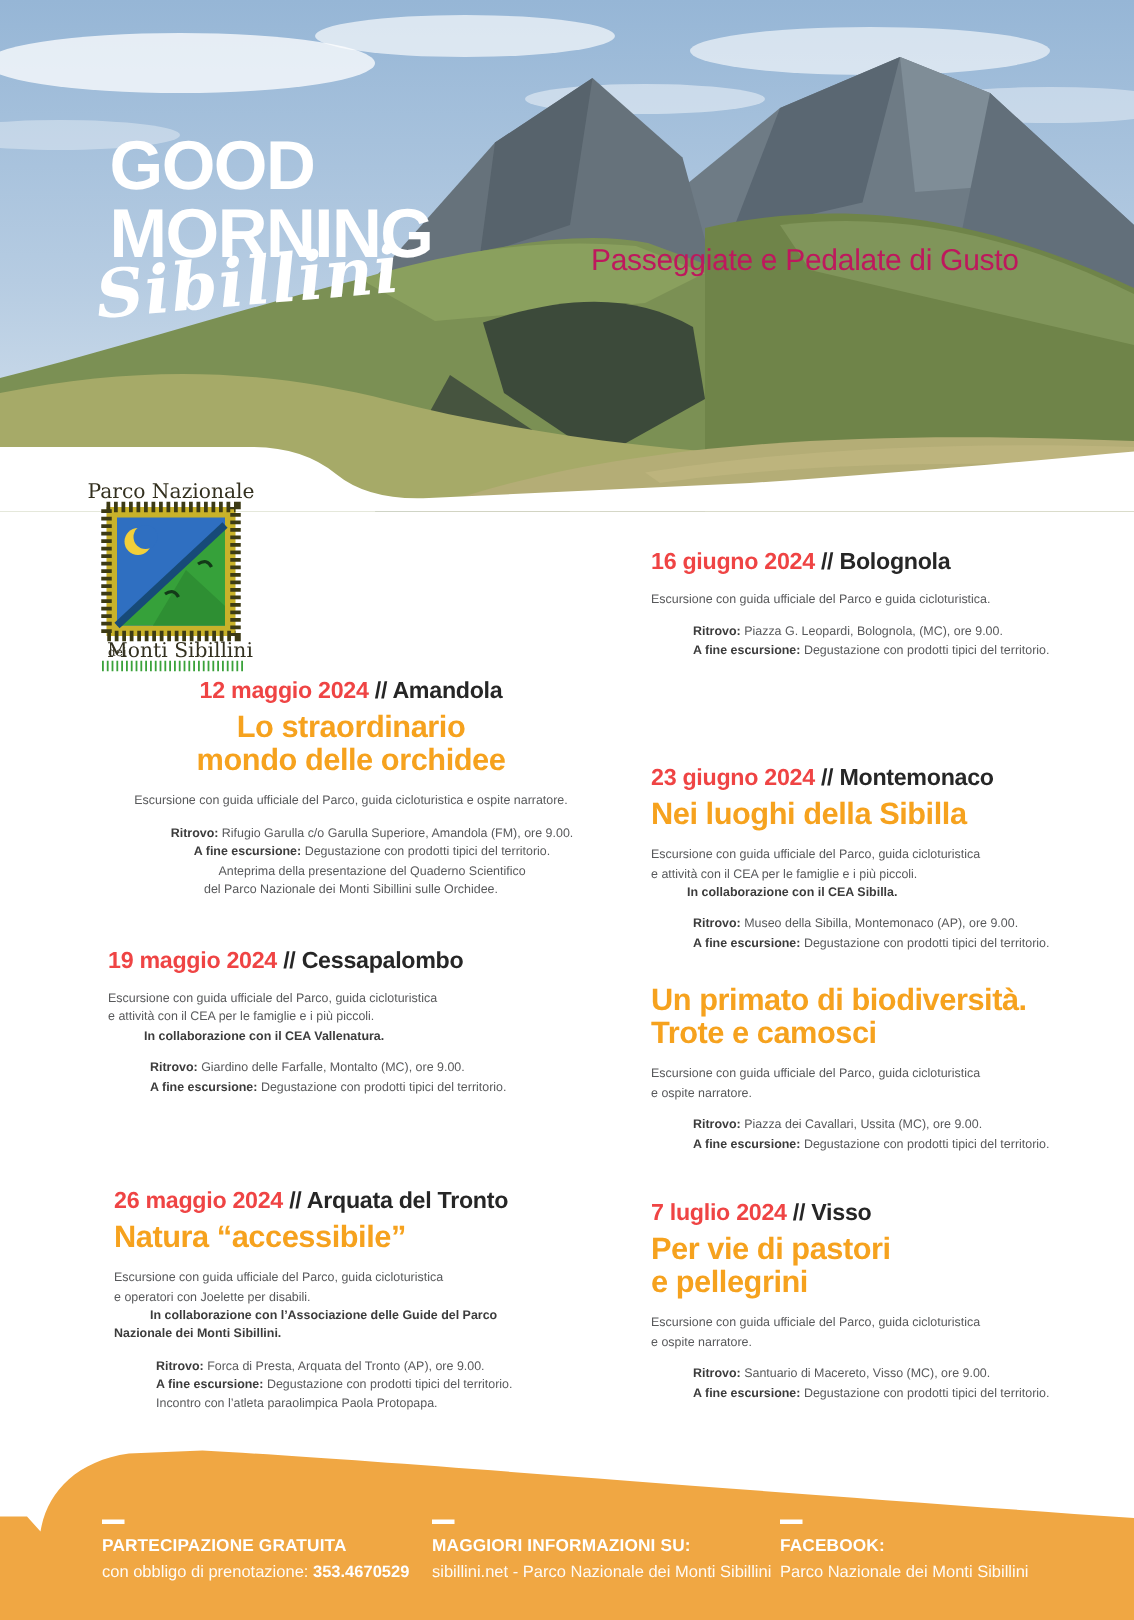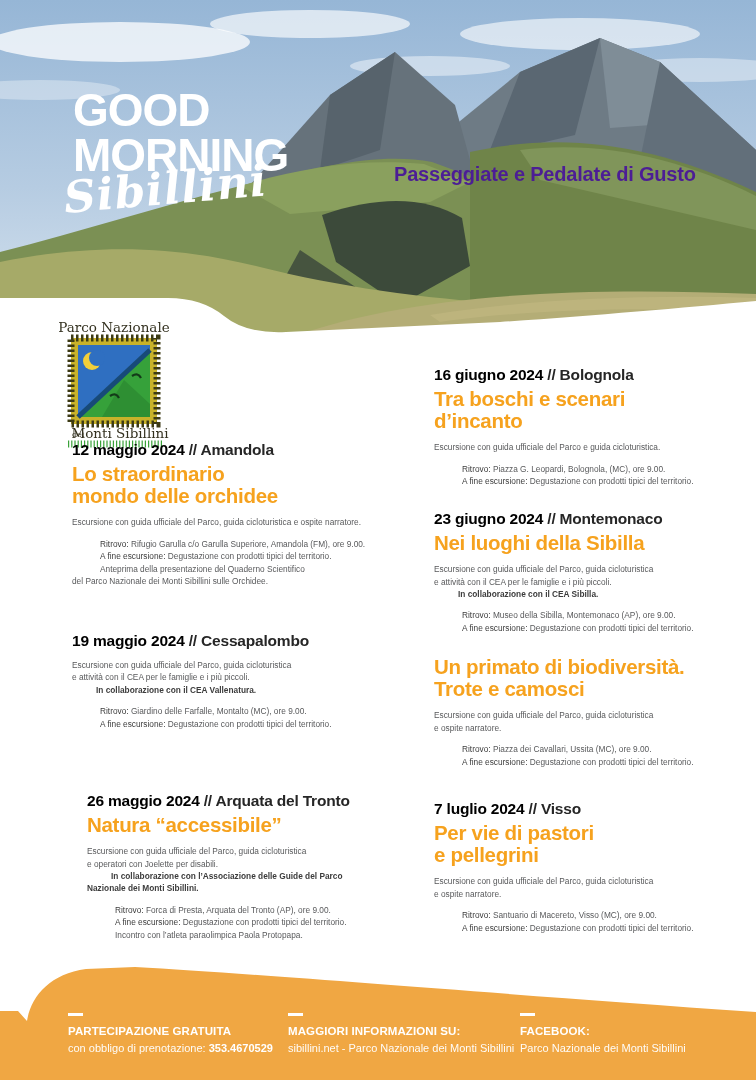--- a/index.html
+++ b/index.html
@@ -16,37 +16,37 @@
     position:absolute;left:73px;top:88px;color:#ffffff;
     font-weight:bold;font-size:46px;line-height:0.98;letter-spacing:-1px;
   }
   .hero-script{
     position:absolute;left:64px;top:172px;color:#ffffff;
     font-family:"DejaVu Serif",serif;font-style:italic;font-weight:bold;
     font-size:44px;transform:rotate(-5deg);transform-origin:left center;
     letter-spacing:1px;
   }
   .hero-tagline{
-    position:absolute;left:394px;top:163px;color:#4c1d95;
-    font-weight:bold;font-size:20px;letter-spacing:-0.2px;
+    position:absolute;left:394px;top:163px;color:#be185d;
+    font-weight:normal;font-size:20px;letter-spacing:-0.2px;
   }
   
   .logo{position:absolute;left:58px;top:318px;width:112px;height:130px;}
   
   .event{position:absolute;width:324px;}
   .edate{font-size:15.5px;font-weight:bold;color:#262626;letter-spacing:-0.2px;}
-  .edate .g{color:#000000;}
+  .edate .g{color:#ef4444;}
   .etitle{
     margin-top:4px;font-size:20.5px;font-weight:bold;color:#f6a21e;
     line-height:1.08;letter-spacing:-0.3px;white-space:pre-line;
   }
   .edesc{margin-top:9px;font-size:8.3px;line-height:1.5;color:#58595b;white-space:pre-line;}
   .ecollab{font-weight:bold;color:#3c3c3c;white-space:pre-line;padding-left:24px;}
   .edetails{margin-top:9px;font-size:8.3px;line-height:1.5;color:#58595b;}
-  .dlbl{font-weight:normal;color:#3c3c3c;padding-left:28px;}
+  .dlbl{font-weight:bold;color:#3c3c3c;padding-left:28px;}
   .dtxt{white-space:pre-wrap;}
   
   .footer-shape{position:absolute;left:0;top:950px;width:756px;height:130px;}
   .fcol{position:absolute;color:#ffffff;}
   .fcol .dash{width:15px;height:3px;background:#ffffff;margin-bottom:7px;}
   .fcol .ftitle{font-size:11.5px;font-weight:bold;letter-spacing:0.1px;line-height:1.5;}
   .fcol .ftext{font-size:11px;line-height:1.5;color:rgba(255,255,255,0.96);}
   .fcol .ftext b{font-weight:bold;color:#ffffff;}
   .fcol1{left:68px;top:1013px;width:230px;}
   .fcol2{left:288px;top:1013px;width:240px;}
@@ -121,21 +121,21 @@
     <path d="M44,99 L66,62 L92,86 L92,99 Z" fill="#2e8f33"></path>
 
     <path d="M52,78 q6,-4 9,2" stroke="#133a18" stroke-width="2.2" fill="none"></path>
     <path d="M74,58 q6,-4 9,2" stroke="#133a18" stroke-width="2.2" fill="none"></path>
 
     <text x="14" y="119" font-family="DejaVu Serif, serif" font-size="8" fill="#33301f">dei</text>
     <text x="62" y="120" text-anchor="middle" font-family="DejaVu Serif, serif" font-size="13.5" fill="#33301f">Monti Sibillini</text>
     <line x1="10" y1="126" x2="104" y2="126" stroke="#3aa23a" stroke-width="7" stroke-dasharray="1.2 2"></line>
   </svg>
 
-  <div class="event" style="left:72px;top:441px;">
+  <div class="event" style="left:72px;top:452px;text-align:center;">
     <div class="edate"><span class="g">12 maggio 2024</span> <span>// Amandola</span></div>
     <div class="etitle">Lo straordinario
 mondo delle orchidee</div>
     <div class="edesc"><span>Escursione con guida ufficiale del Parco, guida cicloturistica e ospite narratore.</span></div>
     <div class="edetails">
       <div><span class="dlbl">Ritrovo:</span><span class="dtxt"> Rifugio Garulla c/o Garulla Superiore, Amandola (FM), ore 9.00.</span></div>
       <div><span class="dlbl">A fine escursione:</span><span class="dtxt"> Degustazione con prodotti tipici del territorio.</span></div>
       <div><span class="dlbl"></span><span class="dtxt">Anteprima della presentazione del Quaderno Scientifico
 del Parco Nazionale dei Monti Sibillini sulle Orchidee.</span></div>
     </div>
@@ -144,37 +144,35 @@
   <div class="event" style="left:72px;top:632px;">
     <div class="edate"><span class="g">19 maggio 2024</span> <span>// Cessapalombo</span></div>
     <div class="edesc"><span>Escursione con guida ufficiale del Parco, guida cicloturistica
 e attività con il CEA per le famiglie e i più piccoli.</span><br><span class="ecollab">In collaborazione con il CEA Vallenatura.</span></div>
     <div class="edetails">
       <div><span class="dlbl">Ritrovo:</span><span class="dtxt"> Giardino delle Farfalle, Montalto (MC), ore 9.00.</span></div>
       <div><span class="dlbl">A fine escursione:</span><span class="dtxt"> Degustazione con prodotti tipici del territorio.</span></div>
     </div>
   </div>
 
-  <div class="event" style="left:87px;top:792px;">
+  <div class="event" style="left:76px;top:792px;">
     <div class="edate"><span class="g">26 maggio 2024</span> <span>// Arquata del Tronto</span></div>
     <div class="etitle">Natura “accessibile”</div>
     <div class="edesc"><span>Escursione con guida ufficiale del Parco, guida cicloturistica
 e operatori con Joelette per disabili.</span><br><span class="ecollab">In collaborazione con l’Associazione delle Guide del Parco
 Nazionale dei Monti Sibillini.</span></div>
     <div class="edetails">
       <div><span class="dlbl">Ritrovo:</span><span class="dtxt"> Forca di Presta, Arquata del Tronto (AP), ore 9.00.</span></div>
       <div><span class="dlbl">A fine escursione:</span><span class="dtxt"> Degustazione con prodotti tipici del territorio.</span></div>
       <div><span class="dlbl"></span><span class="dtxt">Incontro con l’atleta paraolimpica Paola Protopapa.</span></div>
     </div>
   </div>
 
   <div class="event" style="left:434px;top:366px;width:315px;">
     <div class="edate"><span class="g">16 giugno 2024</span> <span>// Bolognola</span></div>
-    <div class="etitle">Tra boschi e scenari
-d’incanto</div>
     <div class="edesc"><span>Escursione con guida ufficiale del Parco e guida cicloturistica.</span></div>
     <div class="edetails">
       <div><span class="dlbl">Ritrovo:</span><span class="dtxt"> Piazza G. Leopardi, Bolognola, (MC), ore 9.00.</span></div>
       <div><span class="dlbl">A fine escursione:</span><span class="dtxt"> Degustazione con prodotti tipici del territorio.</span></div>
     </div>
   </div>
 
   <div class="event" style="left:434px;top:510px;width:315px;">
     <div class="edate"><span class="g">23 giugno 2024</span> <span>// Montemonaco</span></div>
     <div class="etitle">Nei luoghi della Sibilla</div>

